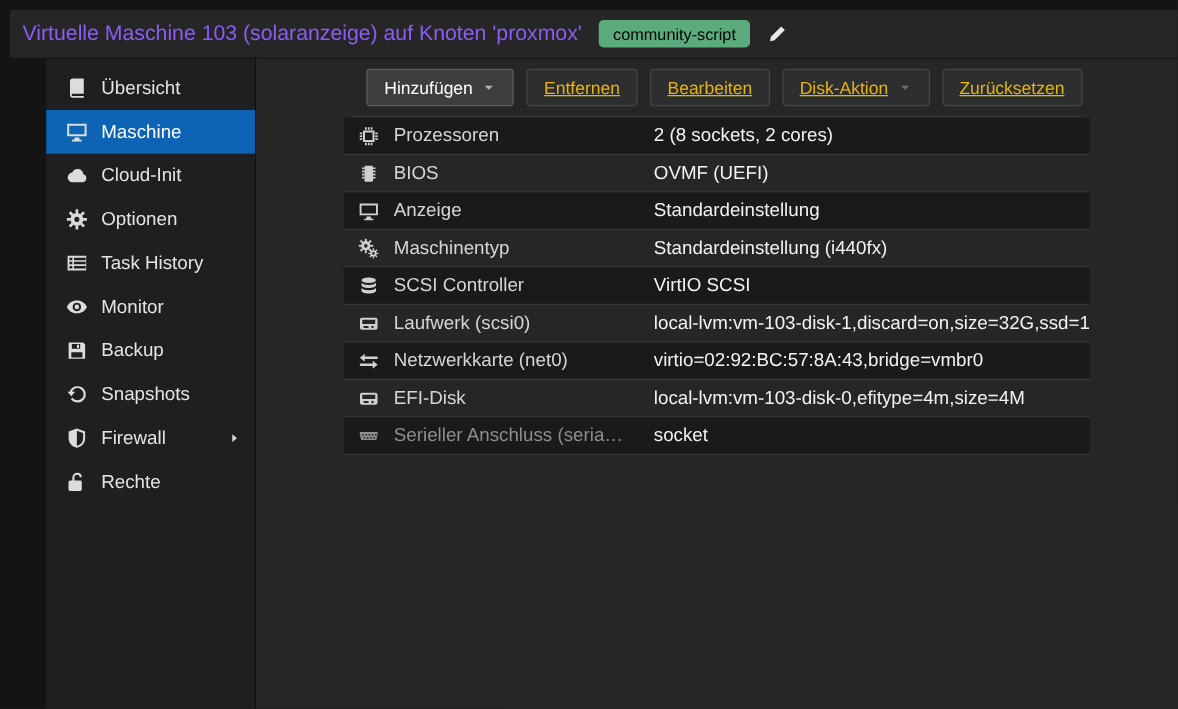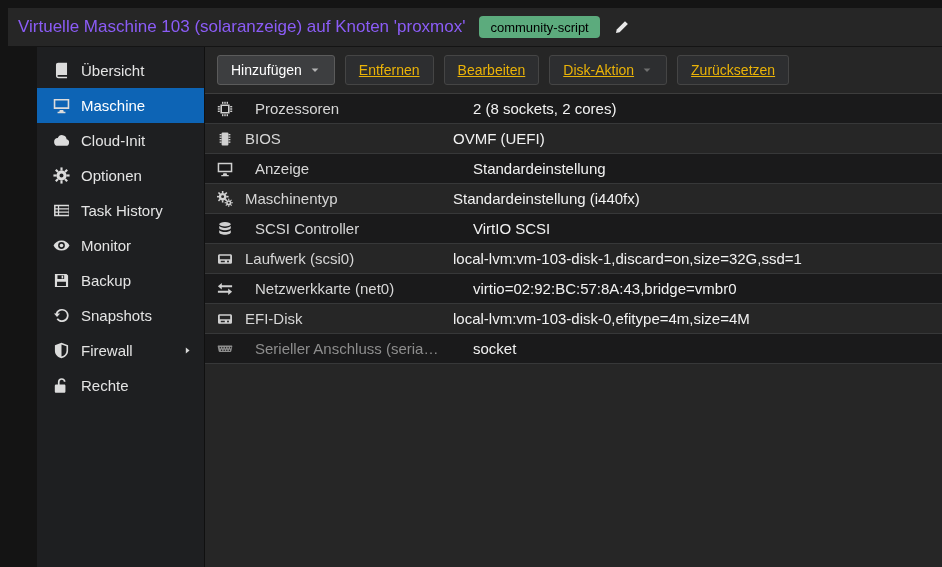--- a/index.html
+++ b/index.html
@@ -11,21 +11,21 @@
               display:flex; align-items:center; padding:0 10px; gap:14px; }
   .titlebar .title { font-size:17px; color:#8b5cf6; white-space:nowrap; }
   .tag-pill { display:inline-flex; align-items:center; height:22px; padding:0 11px; border-radius:4px;
               font-size:13px; color:#000000; }
   .edit-btn { display:inline-flex; align-items:center; cursor:pointer; color:#e8e8e8; }
   .edit-btn svg { width:15px; height:15px; }
 
   
   .shell { position:absolute; left:0; top:47px; right:0; bottom:0; display:flex;margin-left:37px; }
   .sidebar { width:168px; background:#1e1f21; padding-top:6px; flex:none; border-right:1px solid #101010; }
-  .content { flex:1; background:#262626; display:flex; flex-direction:column; min-width:0; }
+  .content { flex:1; background:#262626; display:flex; flex-direction:column; min-width:0;align-items:center; }
 
   
   .side-item { height:35px; display:flex; align-items:center; padding:0 10px 0 14px; gap:10px;
                font-size:15px; color:#e4e4e4; cursor:pointer; }
   .side-item .icon { width:20px; height:17px; flex:none; display:flex; align-items:center; justify-content:center; color:#dcdcdc; }
   .side-item .icon svg { width:17px; height:17px; fill:currentColor; }
   .side-item.selected { color:#ffffff; }
   .side-item .lbl { flex:1; white-space:nowrap; }
   .side-item .sub { width:12px; flex:none; display:flex; align-items:center; color:#d8d8d8; }
   .side-item .sub svg { width:11px; height:11px; fill:currentColor; }
@@ -38,21 +38,21 @@
           color:#ffffff; font-size:14px; cursor:pointer; white-space:nowrap; }
   .tbtn .caret { display:flex; align-items:center; color:#b3b3b3; }
   .tbtn .caret svg { width:12px; height:12px; fill:currentColor; }
   .tbtn.disabled { background:#2d2e30; border-color:#454545; color:#eab308; cursor:default;text-decoration:underline; }
   .tbtn.disabled .caret { color:#6f6f6f; }
 
   
   .hw-table { flex:none; }
   .hw-row { height:30px; display:flex; align-items:center; padding-left:10px;
             border-bottom:1px solid #373839; font-size:15px; cursor:pointer; background:#262626; }
-  .hw-row.dark { background:#1a1a1b;gap:10px; }
+  .hw-row.dark { background:#1a1a1b; }
   .hw-row .icon { width:20px; height:17px; flex:none; display:flex; align-items:center; justify-content:center; color:#d0d0d0; }
   .hw-row .icon svg { width:16px; height:16px; fill:currentColor; }
   .hw-row .rlabel { width:208px; flex:none; margin-left:10px; color:#d6d6d6; white-space:nowrap; overflow:hidden; }
   .hw-row .rvalue { flex:1; color:#f2f2f2; white-space:nowrap; overflow:hidden; }
   .hw-row.muted .rlabel, .hw-row.muted .icon { color:#8d8d8d; }
 </style>
 </head>
 <body>
 
 <div class="titlebar">

